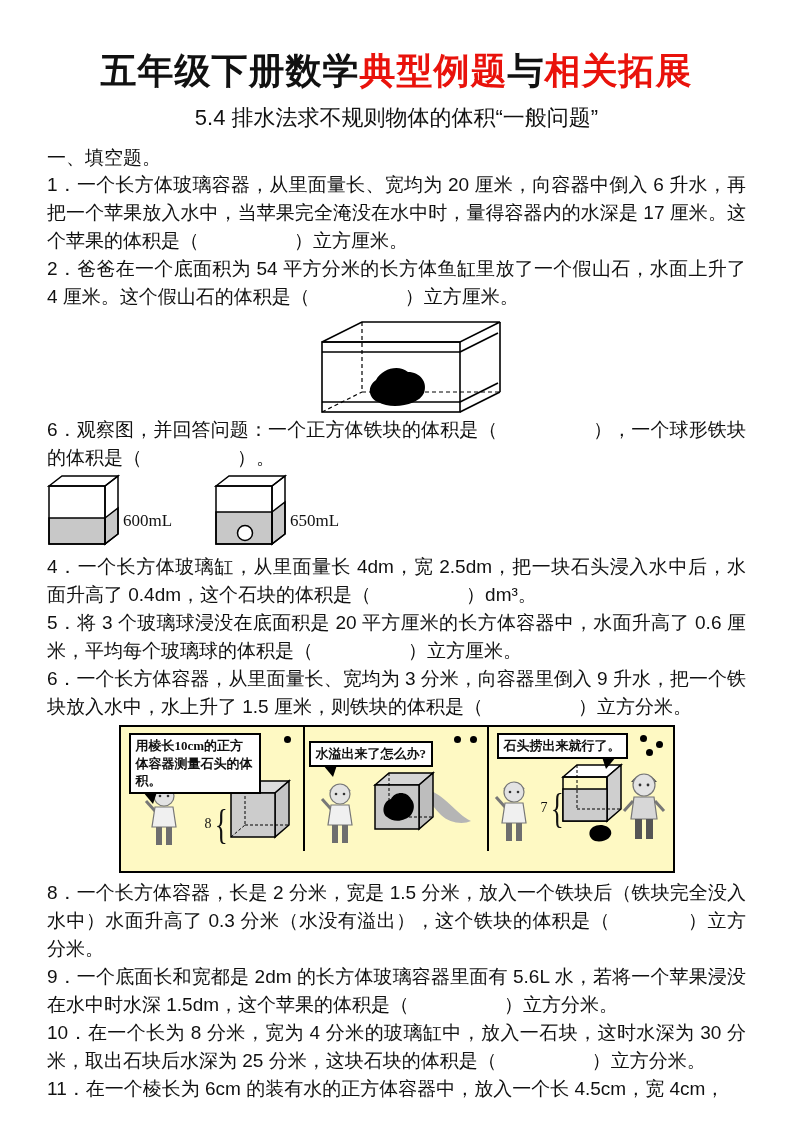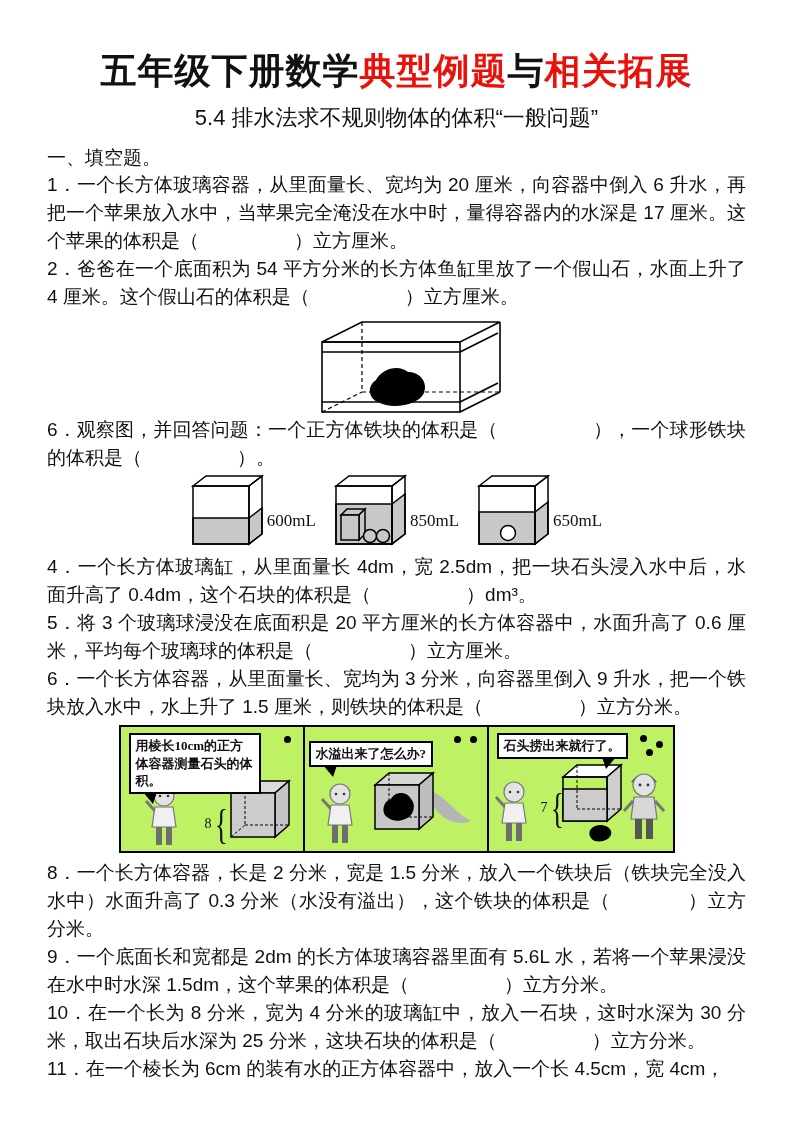--- a/index.html
+++ b/index.html
@@ -40,37 +40,37 @@
   p.q{
     font-size:19px;
     line-height:28px;
     text-align:justify;
     text-justify:inter-ideograph;
   }
   
   .fig-tank{display:flex;justify-content:center;margin:3px 0 2px 30px;}
   
   .fig-beakers{
-    display:flex;justify-content:center;align-items:flex-end;
-    gap:18px;margin:2px 0 5px 0;
+    display:flex;justify-content:flex-start;align-items:flex-end;
+    gap:42px;margin:2px 0 5px 0;
   }
   .beaker{display:flex;align-items:center;}
   .beaker-label{
     font-family:"Liberation Serif","DejaVu Serif",serif;
     font-size:17px;
     margin-left:2px;
     transform:translateY(10px);
   }
   
   .comic{
-    width:556px;height:128px;
+    width:556px;height:148px;
     margin:4px auto 6px auto;
     border:2px solid #000;
     display:flex;
-    background:#bef264;
+    background:#fef9c3;
   }
   .panel{
     position:relative;
     width:184px;height:124px;
     border-right:2px solid #000;
     overflow:hidden;
   }
   .panel:last-child{border-right:none;text-decoration:underline;}
   .bubble{
     position:absolute;
@@ -163,39 +163,20 @@
           <polygon points="58,44 71,34 71,60 58,70" fill="#c8c8c8"></polygon>
           <rect x="2" y="44" width="56" height="26" fill="#c8c8c8"></rect>
           <polygon points="2,12 15,2 71,2 58,12" fill="#fff"></polygon>
           <polygon points="58,12 71,2 71,60 58,70" fill="none"></polygon>
           <rect x="2" y="12" width="56" height="58" fill="none"></rect>
         </g>
       </svg>
       <span class="beaker-label">600mL</span>
     </div>
 
-    <div class="beaker">
-      <svg width="74" height="74" viewBox="0 0 74 74">
-        <g stroke="#000" stroke-width="1.5">
-          <polygon points="58,30 71,20 71,60 58,70" fill="#c8c8c8"></polygon>
-          <rect x="2" y="30" width="56" height="40" fill="#c8c8c8"></rect>
-          <polygon points="2,12 15,2 71,2 58,12" fill="#fff"></polygon>
-          <polygon points="58,12 71,2 71,60 58,70" fill="none"></polygon>
-          <rect x="2" y="12" width="56" height="58" fill="none"></rect>
-
-          <polygon points="7,41 13,35 31,35 25,41" fill="#c8c8c8"></polygon>
-          <polygon points="25,41 31,35 31,60 25,66" fill="#c8c8c8"></polygon>
-          <rect x="7" y="41" width="18" height="25" fill="#c8c8c8"></rect>
-
-          <circle cx="36" cy="62" r="6.5" fill="#c8c8c8"></circle>
-          <circle cx="49" cy="62" r="6.5" fill="#c8c8c8"></circle>
-        </g>
-      </svg>
-      <span class="beaker-label">850mL</span>
-    </div>
 
     <div class="beaker">
       <svg width="74" height="74" viewBox="0 0 74 74">
         <g stroke="#000" stroke-width="1.5">
           <polygon points="58,38 71,28 71,60 58,70" fill="#c8c8c8"></polygon>
           <rect x="2" y="38" width="56" height="32" fill="#c8c8c8"></rect>
           <polygon points="2,12 15,2 71,2 58,12" fill="#fff"></polygon>
           <polygon points="58,12 71,2 71,60 58,70" fill="none"></polygon>
           <rect x="2" y="12" width="56" height="58" fill="none"></rect>
 

